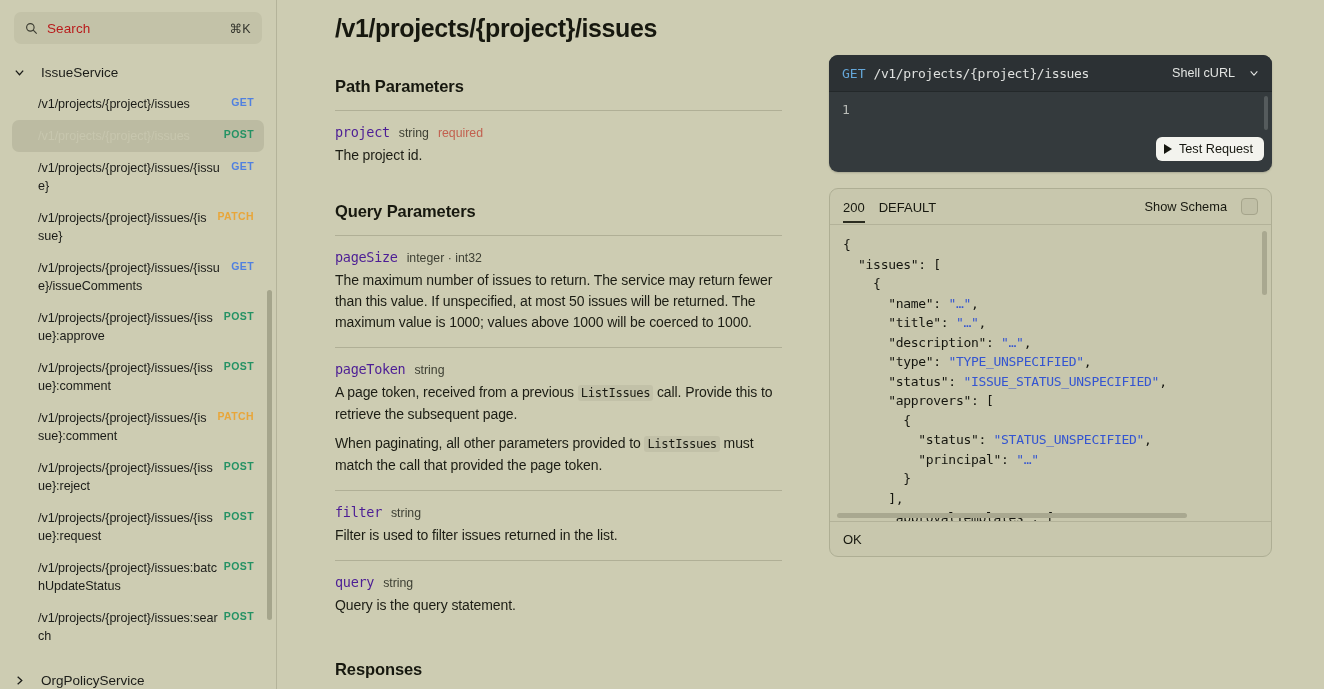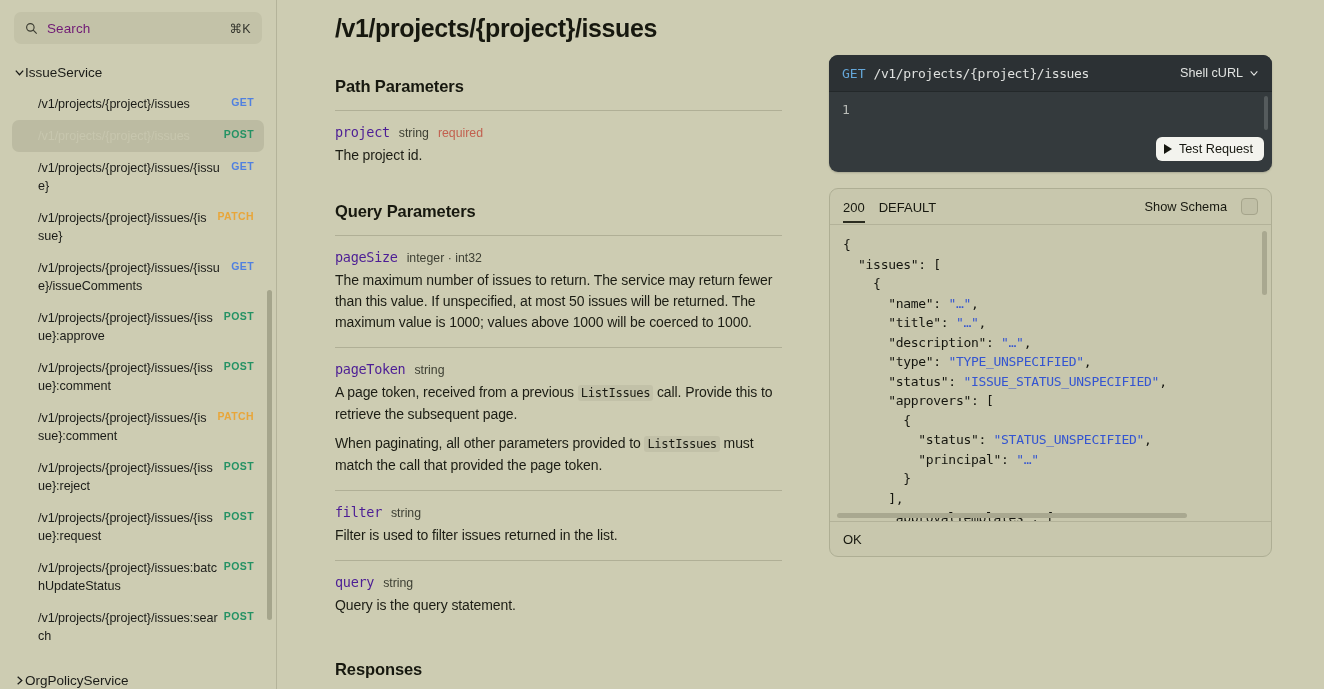--- a/index.html
+++ b/index.html
@@ -25,25 +25,25 @@
   .search-box {
     margin: 12px 6px 0 6px;
     height: 32px;
     background: #c3c2a8;
     border-radius: 7px;
     display: flex; align-items: center;
     padding: 0 11px;
     cursor: text;
   }
   .search-icon { width: 13px; height: 13px; flex: 0 0 13px; margin-right: 9px; opacity: .85; }
-  .search-label { font-size: 13.5px; color: #701a75; flex: 1; letter-spacing: .1px; }
+  .search-label { font-size: 13.5px; color: #b91c1c; flex: 1; letter-spacing: .1px; }
   .search-kbd { font-size: 12.5px; color: #33342c; letter-spacing: .3px; }
 
   .group-header {
-    display: flex; align-items: center; gap: 0;
+    display: flex; align-items: center; gap: 16px;
     padding: 0 6px; height: 28px;
     margin-top: 14px;
     cursor: pointer;
     font-size: 13.5px; color: #1b1c18;
   }
   .chev { width: 11px; height: 11px; flex: 0 0 11px; display:block; }
   .chev.collapsed { transform: rotate(-90deg); }
 
   .endpoint-list { margin-top: 2px; }
   .endpoint {
@@ -143,21 +143,21 @@
   }
   .code-card-head {
     background: #2c3134;
     height: 37px;
     display: flex; align-items: center;
     padding: 0 13px;
     border-bottom: 1px solid #23282a;
   }
   .req-method { color: #64a6d8; font-family: "DejaVu Sans Mono", monospace; font-size: 13px; margin-right: 8px; }
   .req-path { color: #dfe1df; font-family: "DejaVu Sans Mono", monospace; font-size: 13px; flex: 1; letter-spacing: -0.4px; }
-  .lang-select { color: #e2e4e2; font-size: 12.6px; display: flex; align-items: center; gap: 6px; cursor: pointer; }
+  .lang-select { color: #e2e4e2; font-size: 12.6px; display: flex; align-items: center; gap: 14px; cursor: pointer; }
   .lang-select svg { width: 10px; height: 10px; }
   .code-body { position: relative; height: 40px; padding: 8px 13px 0 13px; }
   .code-line-no { color: #b9bcb8; font-family: "DejaVu Sans Mono", monospace; font-size: 13px; }
   .code-scroll-v {
     position: absolute; right: 4px; top: 4px;
     width: 4px; height: 34px; background: #555b5d; border-radius: 3px;
   }
   .code-foot { height: 40px; display: flex; align-items: center; justify-content: flex-end; padding: 0 8px 6px 16px; }
   .test-btn {
     background: #f3f3ee; color: #15160f;

